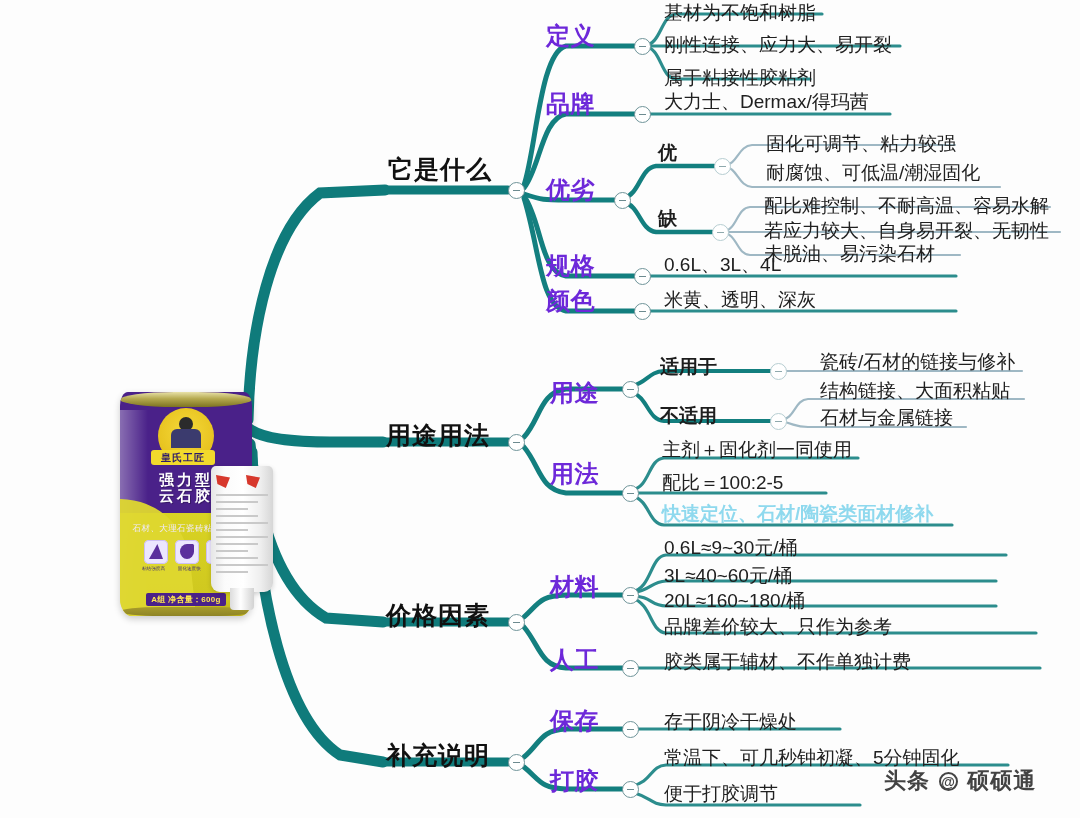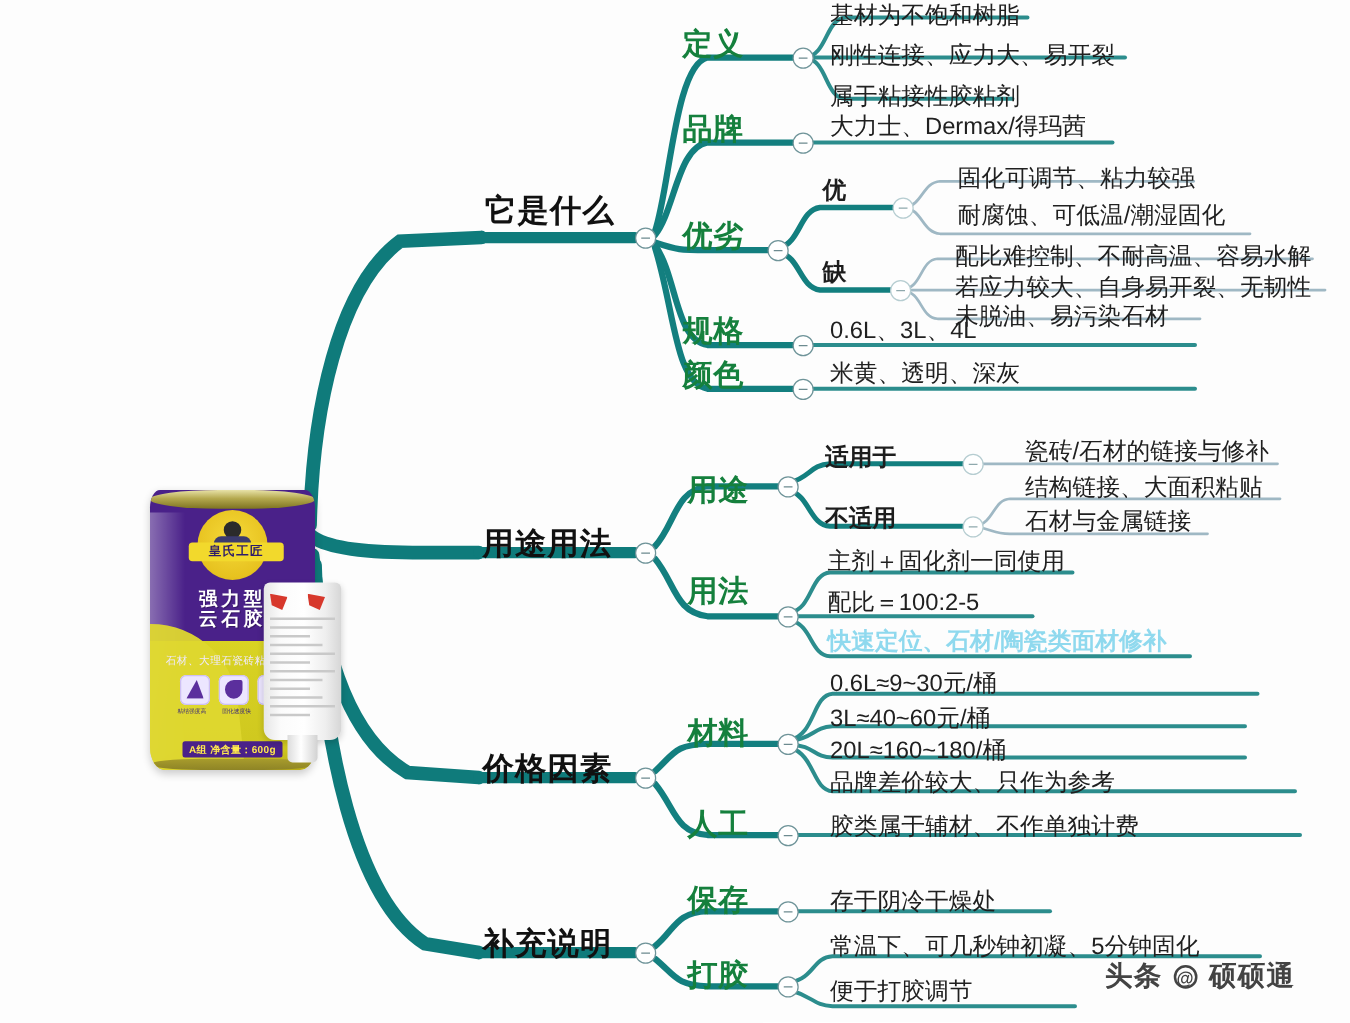--- a/index.html
+++ b/index.html
@@ -37,21 +37,21 @@
     font-size: 25px;
     font-weight: 700;
     letter-spacing: 1px;
     color: #111;
   }
   
   .lvl2 {
     font-size: 24px;
     font-weight: 700;
     letter-spacing: .5px;
-    color: #15803d;
+    color: #6d28d9;
   }
   
   .lvl3 {
     font-size: 19px;
     font-weight: 600;
     color: #1d1d1d;
   }
   
   .leaf {
     font-size: 19px;
@@ -142,22 +142,22 @@
     background: #2b2b2b;
   }
   .badge .mascot-body {
     position: absolute; left: 13px; top: 21px;
     width: 30px; height: 19px;
     border-radius: 6px 6px 0 0;
     background: #3b3b6e;
   }
   .badge-name {
     position: absolute;
-    left: 31px; top: 42px;
-    width: 76px; height: 15px;
+    left: 31px; top: 58px;
+    width: 64px; height: 15px;
     background: #f2d92c;
     border-radius: 3px;
     color: #2d1b6b;
     font-size: 10px; font-weight: 700;
     text-align: center; line-height: 15px;
     letter-spacing: 1px;
   }
   .title-main {
     position: absolute;
     left: 0; top: 80px; width: 132px;

